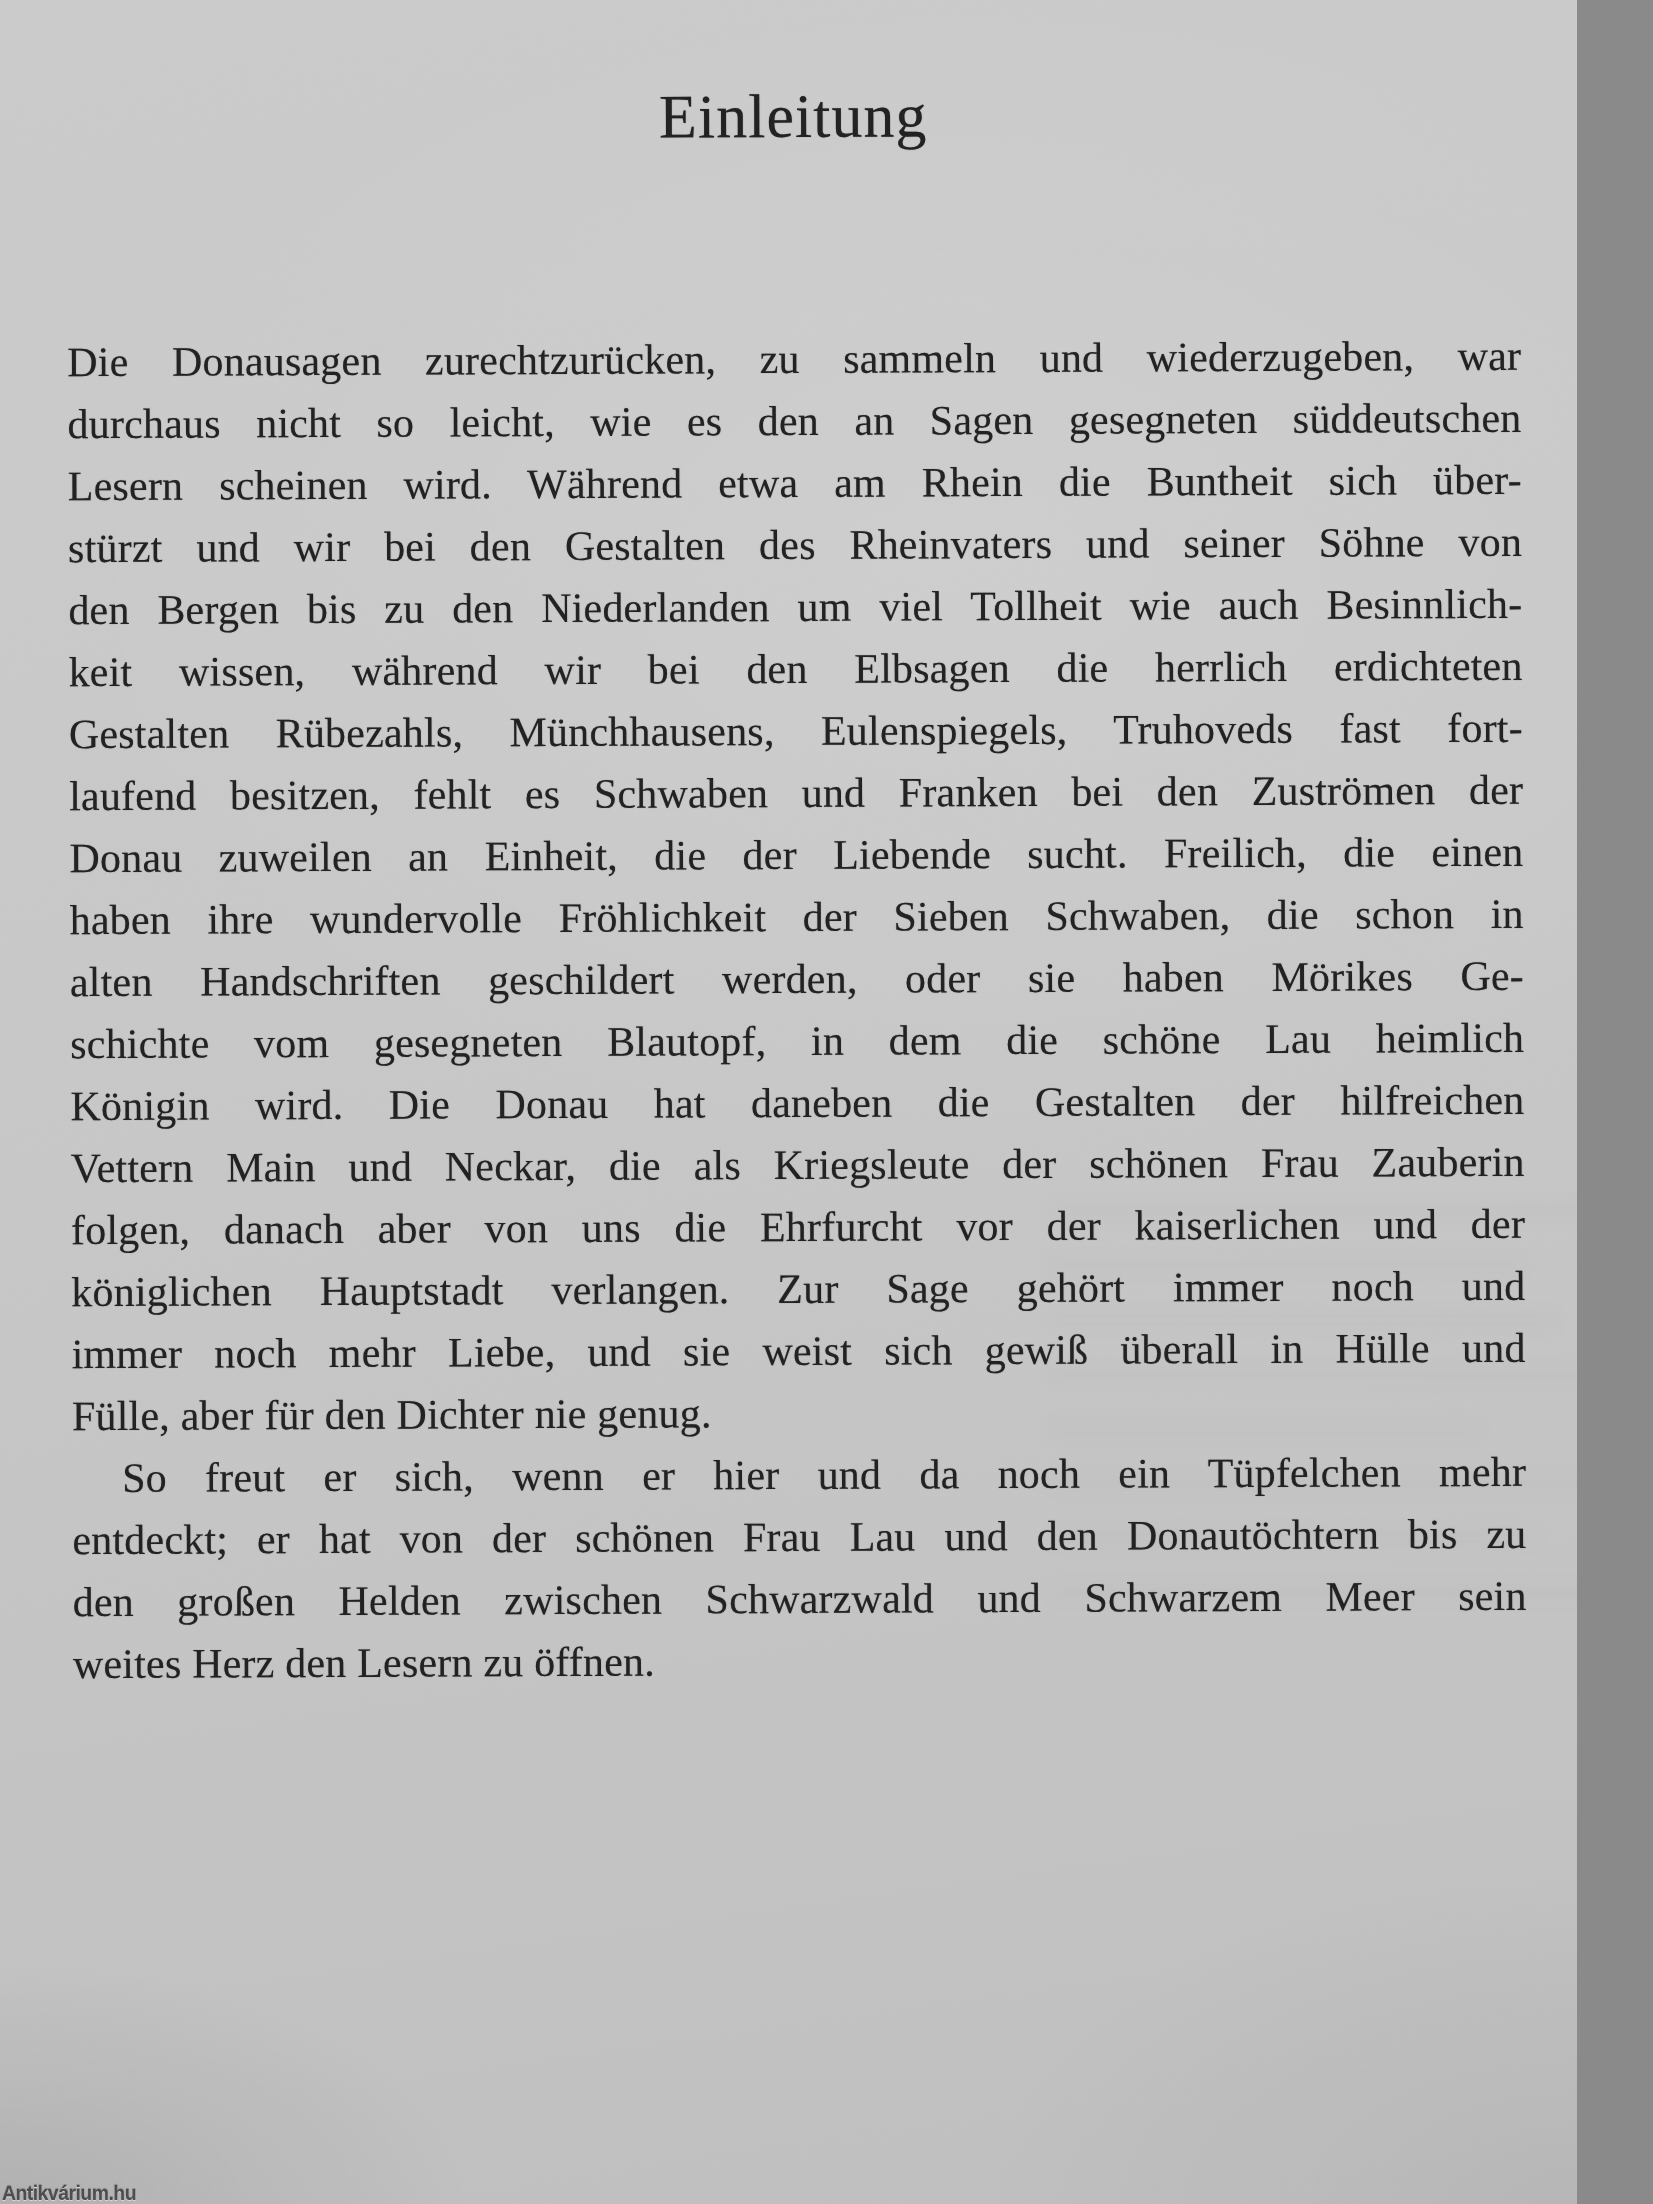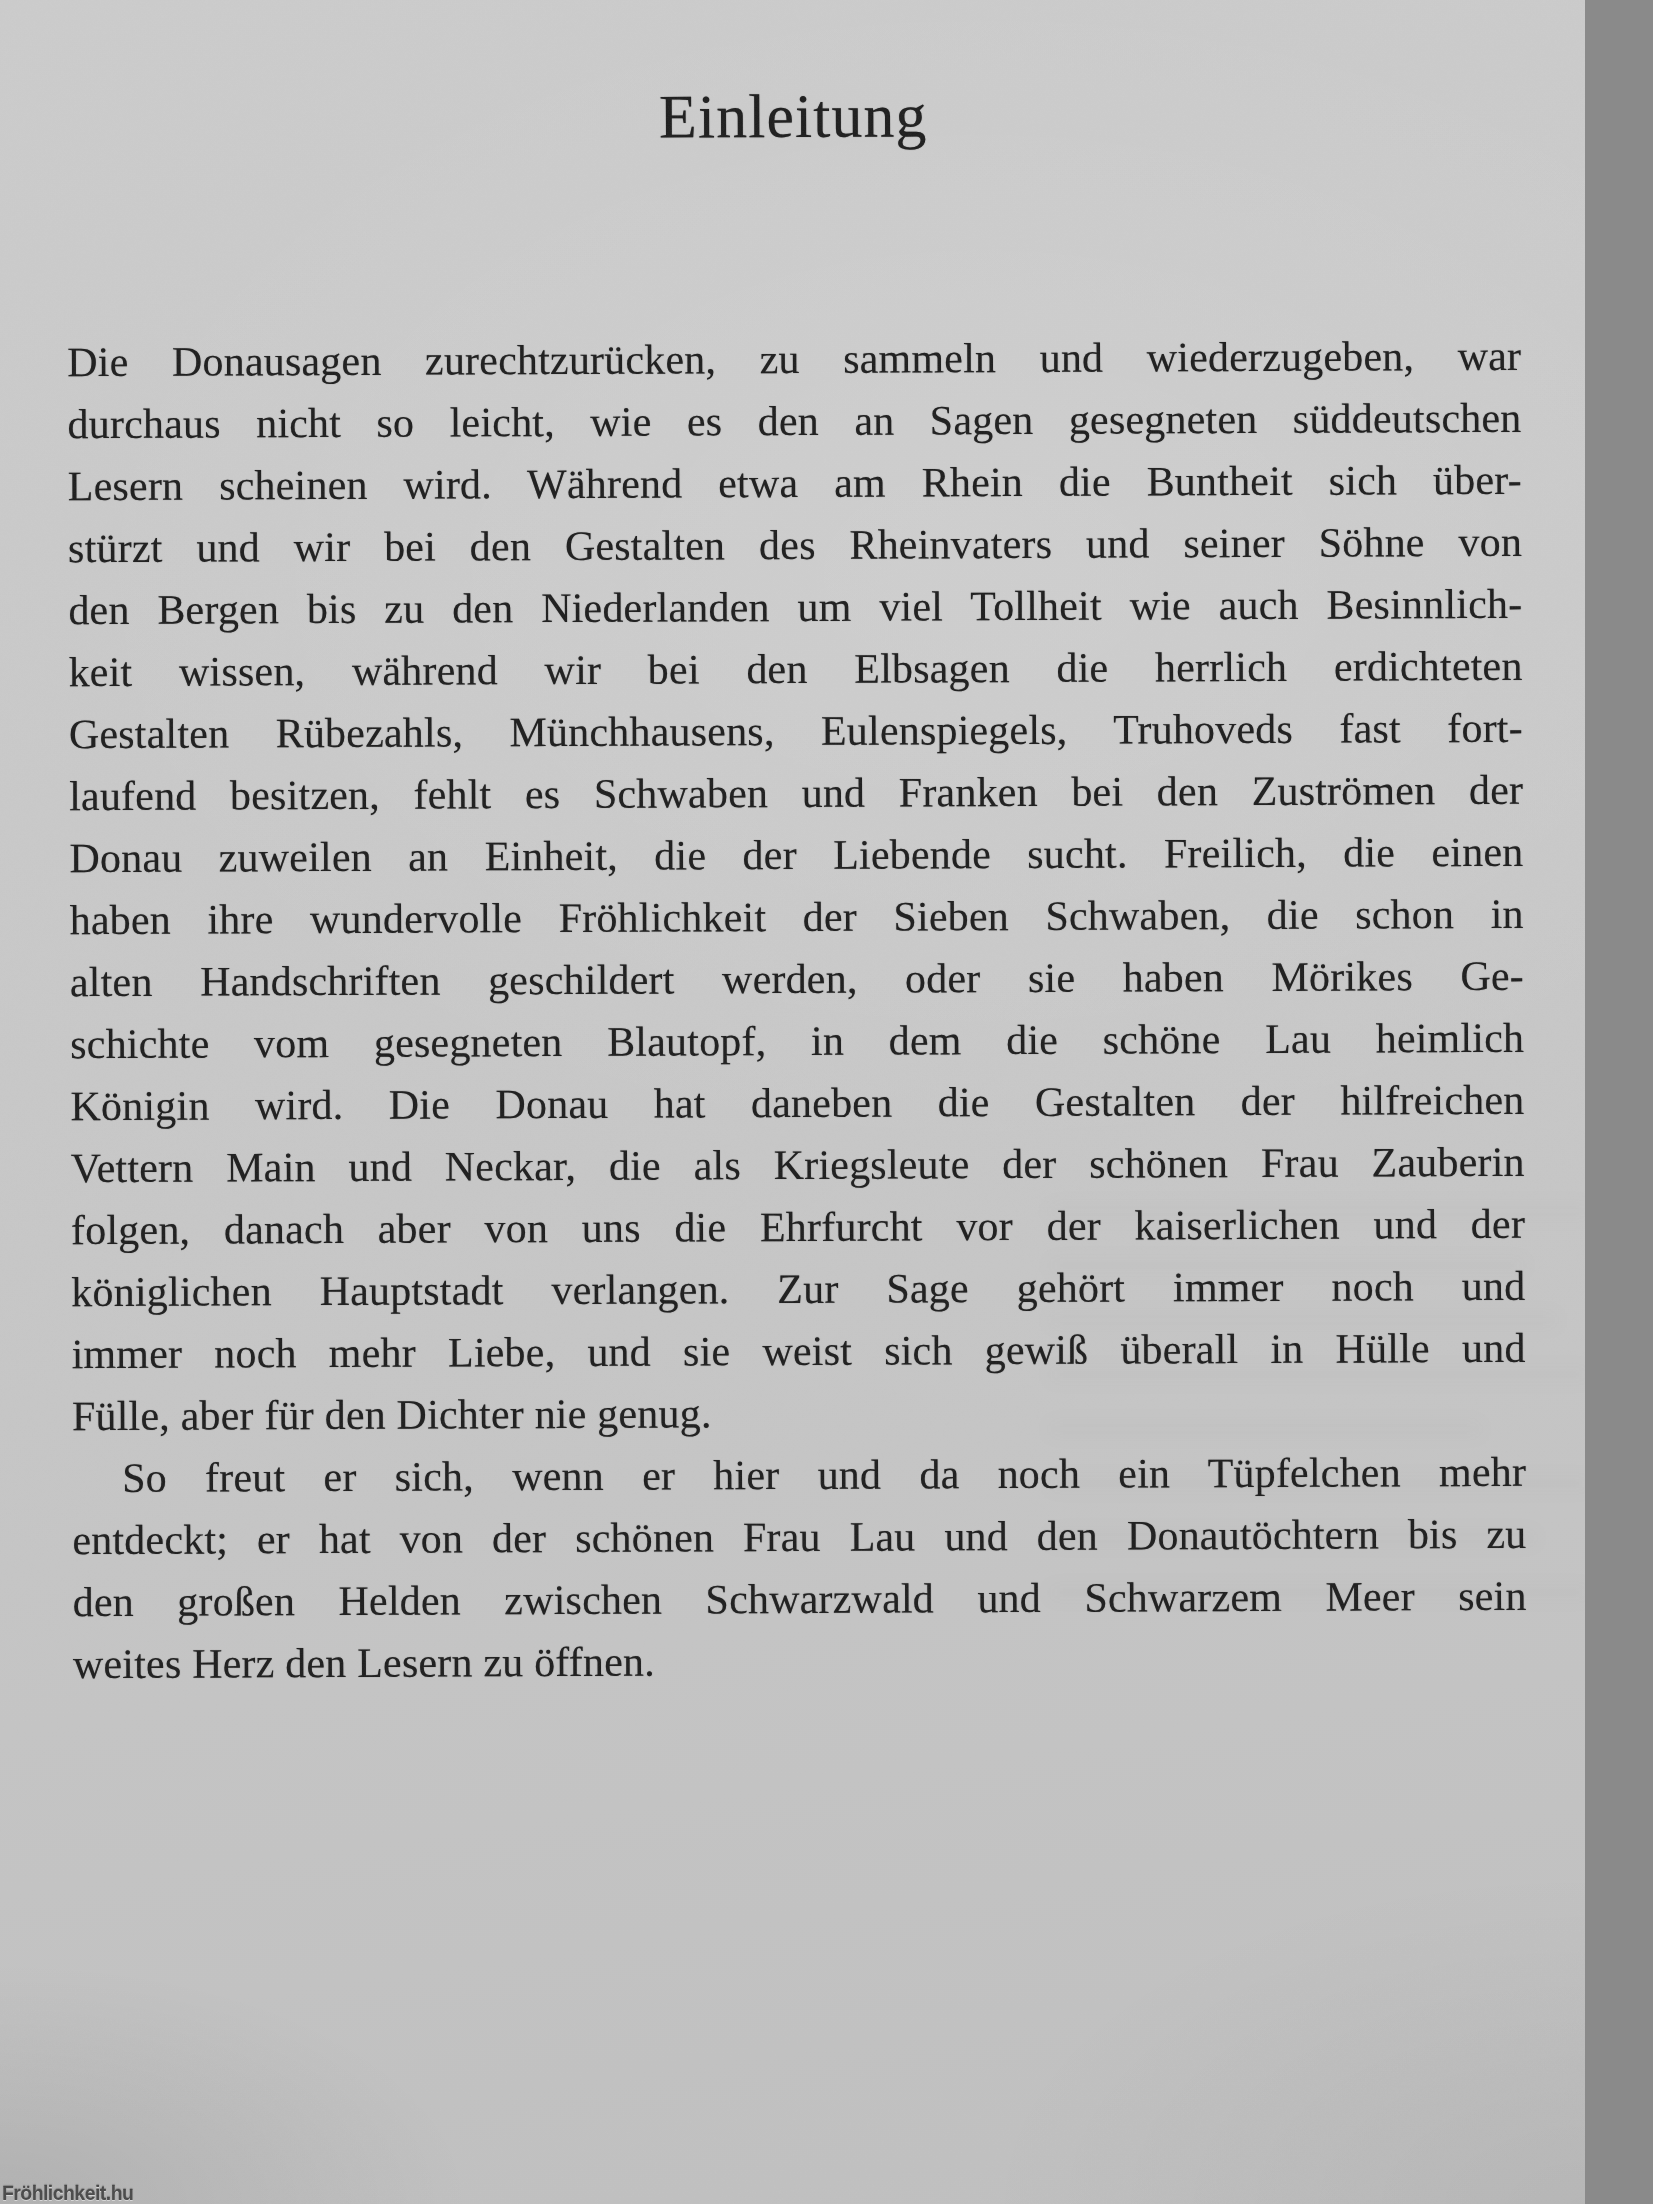--- a/index.html
+++ b/index.html
@@ -6,21 +6,20 @@
   .photo{
     position:relative;
     width:1577px;height:2205px;
     overflow:hidden;
     background:
       radial-gradient(1359px 873px at 62% 26%, rgba(255,255,255,0.10), rgba(255,255,255,0) 70%),
       radial-gradient(679px 349px at 0% 100%, rgba(0,0,0,0.09), rgba(0,0,0,0) 70%),
       radial-gradient(873px 485px at 100% 100%, rgba(0,0,0,0.05), rgba(0,0,0,0) 70%),
       linear-gradient(172deg, #cccccc 0%, #c8c8c8 45%, #c3c3c3 78%, #bfbfbf 100%);
     font-family:"Liberation Serif", serif;
-    padding-left:8px;
   }
   .noise{position:absolute;inset:0;pointer-events:none;}
   .ink-layer{
     position:absolute;inset:0;
     transform:rotate(-0.25deg);
     transform-origin:50% 45%;
     color:#161616;
   }
   .page-title{
     position:absolute;
@@ -119,15 +118,15 @@
   </div>
 
   <svg class="noise" width="1654" height="2205" xmlns="http://www.w3.org/2000/svg" viewBox="0 0 1704 2272">
     <filter id="paperNoise">
       <feTurbulence type="fractalNoise" baseFrequency="0.85" numOctaves="2" stitchTiles="stitch"></feTurbulence>
       <feColorMatrix type="matrix" values="0 0 0 0 0.55  0 0 0 0 0.55  0 0 0 0 0.55  0.3 0.3 0.3 0 0"></feColorMatrix>
     </filter>
     <rect width="100%" height="100%" filter="url(#paperNoise)" opacity="0.16"></rect>
   </svg>
 
-  <div class="watermark">Fröhlichkeit.hu</div>
+  <div class="watermark">Antikvárium.hu</div>
 </div>
 
 
 </body></html>

